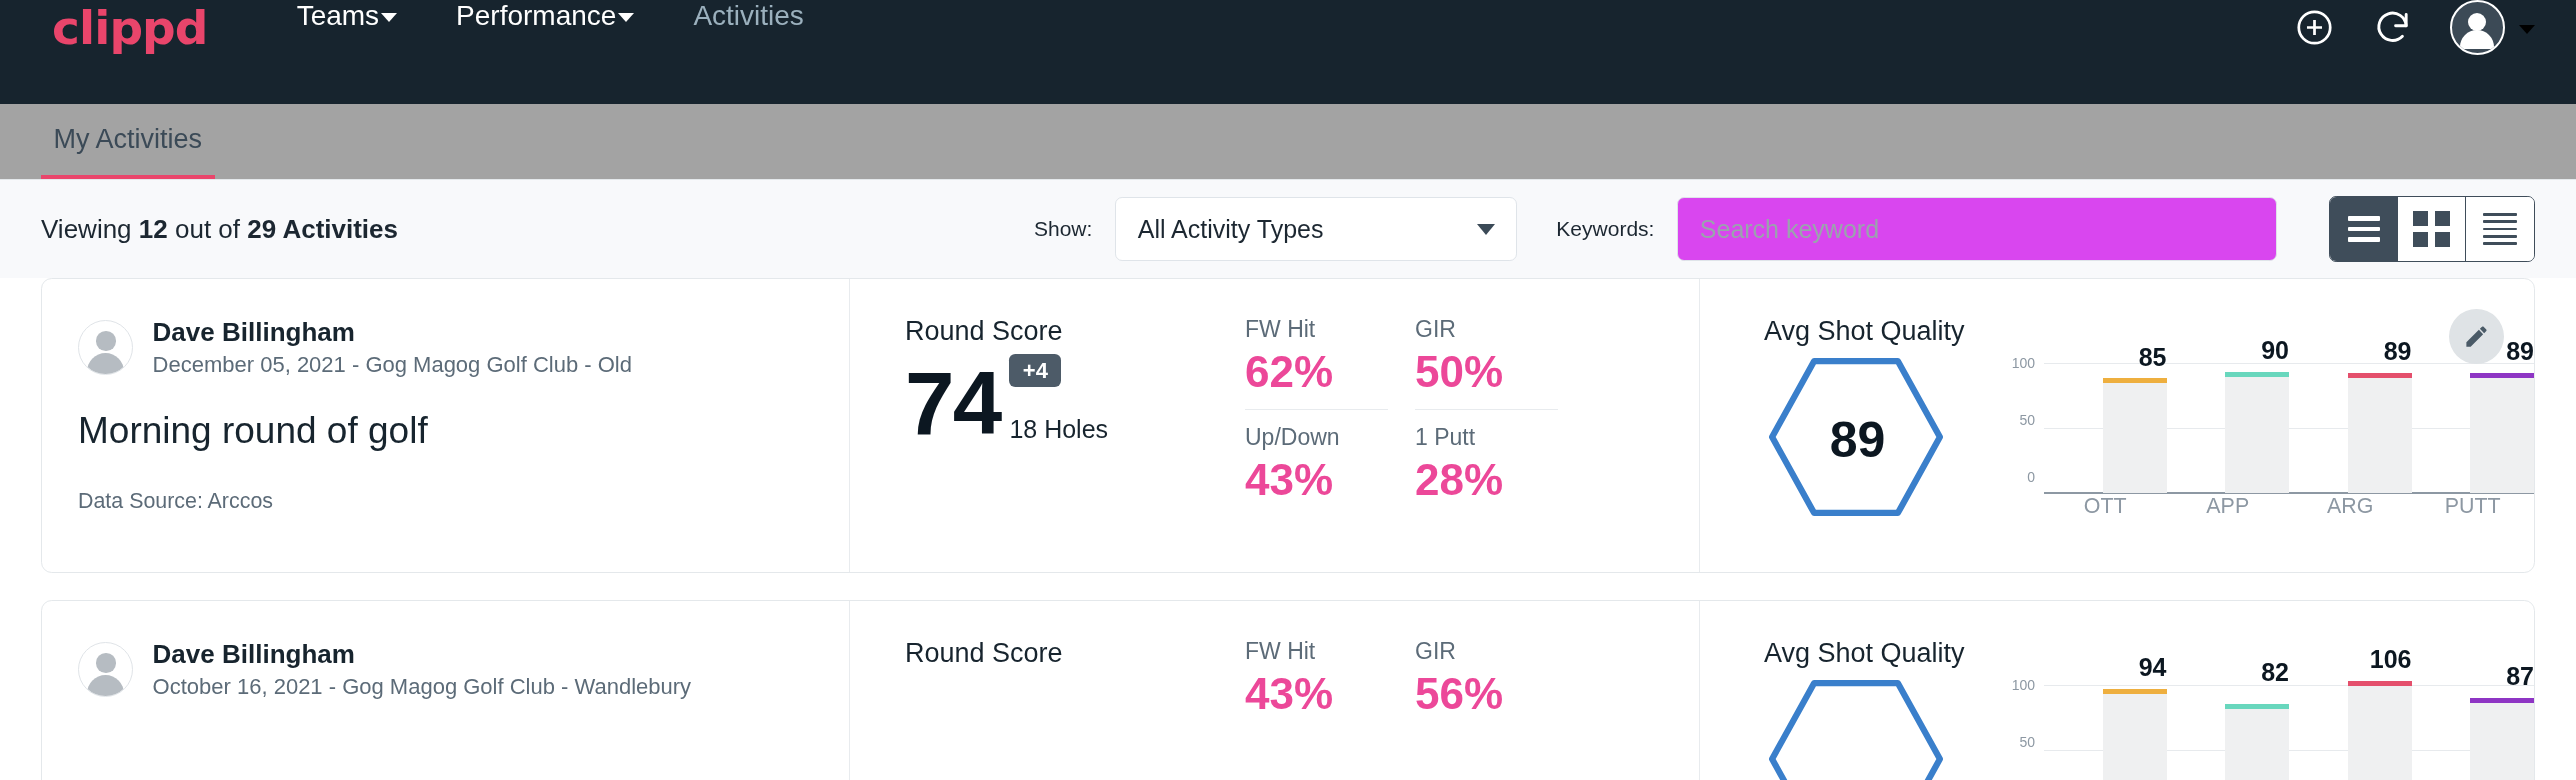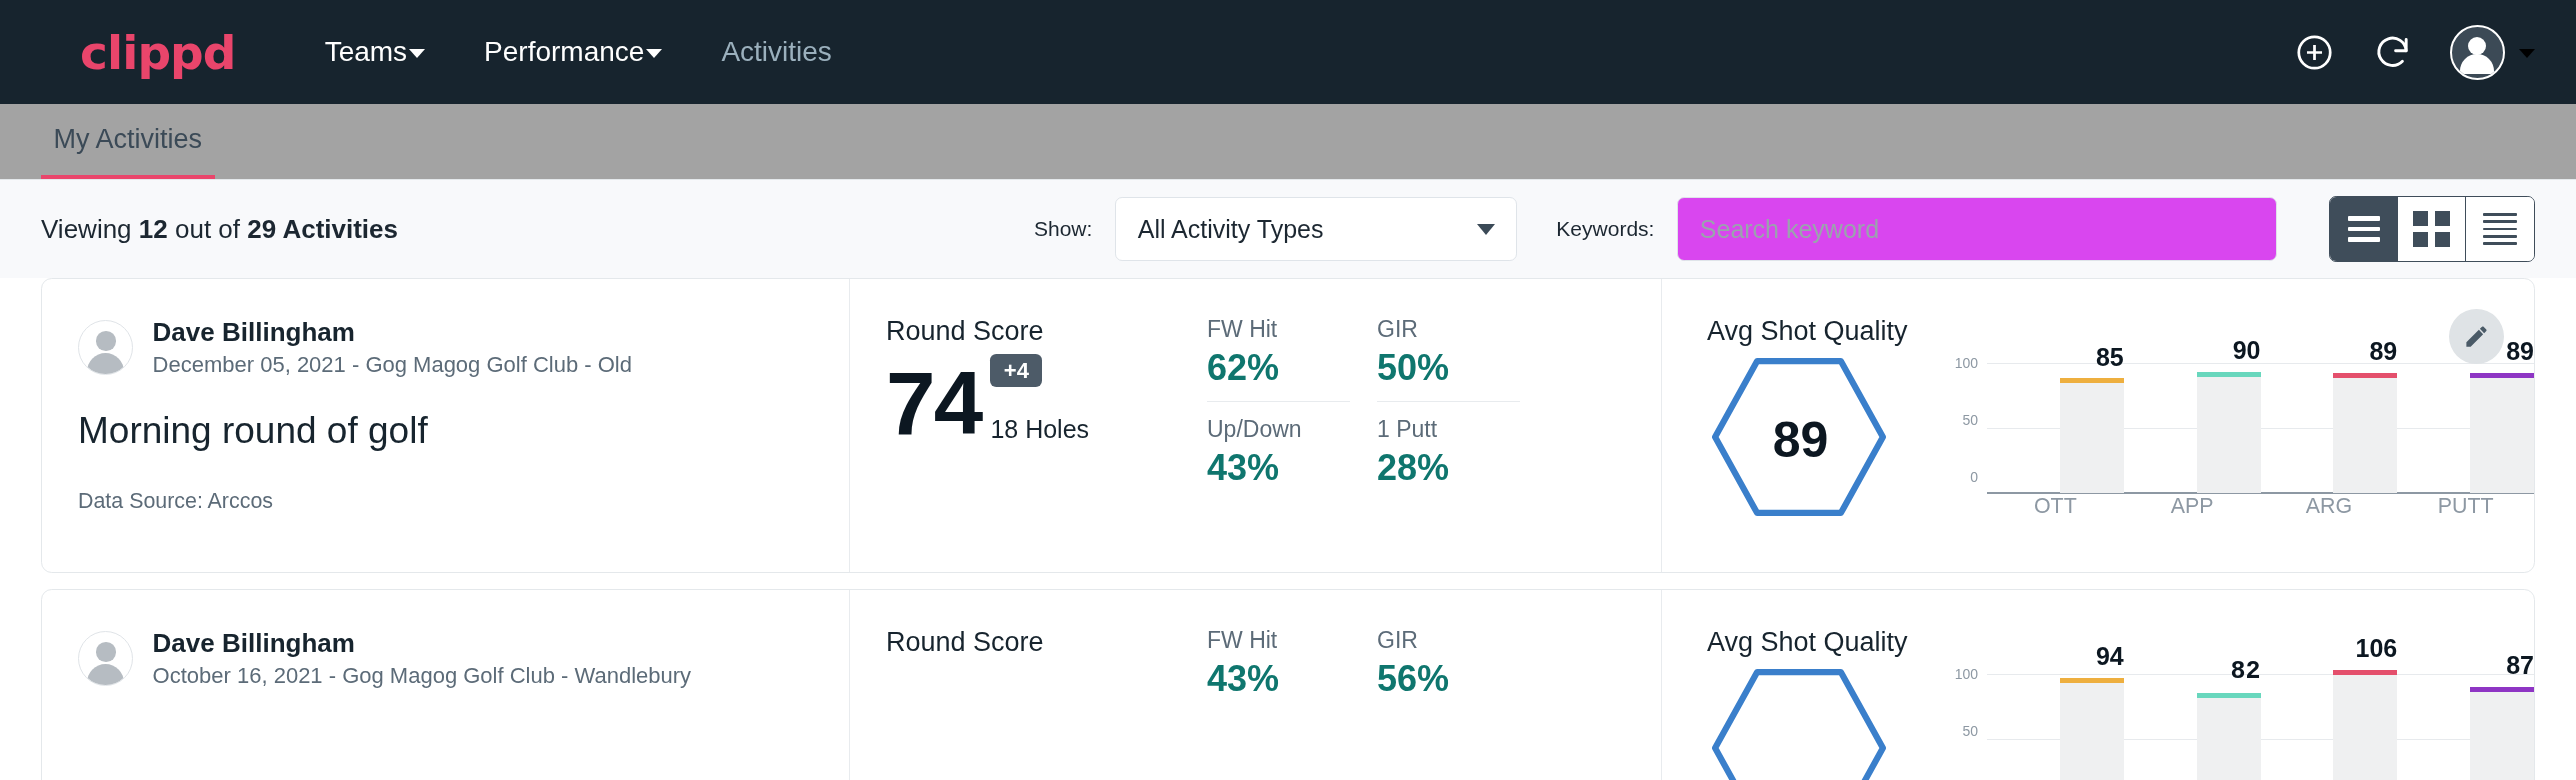--- a/index.html
+++ b/index.html
@@ -8,22 +8,22 @@
     overflow: hidden;
     background: #ffffff;
     font-family: "Liberation Sans", sans-serif;
   }
 
   
   .topnav {
     height: 104px;
     background: #17242e;
     display: flex;
-    align-items: center;
-    padding: 0 41px 0 80px;
+    align-items: flex-start;
+    padding: 0 41px 0 52px;
     position: relative;
   }
   .brand {
     font-size: 47px;
     font-weight: 700;
     color: #e9456b;
     letter-spacing: -0.9px;
     margin-right: 89px;
     font-family: "DejaVu Sans", sans-serif;
   }
@@ -151,23 +151,24 @@
   .lines.dense i { height: 2.7px; width: 34px; }
 
   
   .cards { padding: 0 41px; background: #ffffff; }
   .card {
     border: 0.9px solid #e4e8eb;
     border-radius: 10.7px;
     background: #ffffff;
     display: flex;
     position: relative;
-    margin-bottom: 16px;
+    margin-bottom: 27px;
     height: 295px;
     overflow: hidden;
+    gap: 19px;
   }
   .col-left {
     width: 808px;
     padding: 37px 36px 0 36px;
     border-right: 0.9px solid #e8ebee;
   }
   .who { display: flex; align-items: center; gap: 19.6px; }
   .avatar-card {
     width: 55px; height: 55px; border-radius: 50%;
     background: #ffffff; border: 0.9px solid #e0e4e8;
@@ -211,21 +212,21 @@
     padding: 37px 0 0 0;
     display: grid;
     grid-template-columns: 143px 143px;
     grid-template-rows: auto auto;
     column-gap: 27px;
     align-content: start;
     border-right: 0.9px solid #e8ebee;
   }
   .stat { }
   .stat-label { font-size: 23px; color: #5c6b78; }
-  .stat-value { font-size: 36px; font-weight: 700; color: #0f766e; margin-top: 3.6px; }
+  .stat-value { font-size: 44px; font-weight: 700; color: #ec4899; margin-top: 3.6px; }
   .stat.bordered { border-bottom: 0.9px solid #e8ebee; padding-bottom: 12.5px; margin-bottom: 14.3px; }
 
   .col-quality {
     flex: 1;
     padding: 37px 0 0 45px;
     display: flex; flex-direction: column;
   }
   .q-body { display: flex; align-items: flex-start; margin-top: 7.1px; }
   .hexwrap { width: 187px; position: relative; flex: 0 0 auto; }
   .hexnum {
@@ -514,21 +515,21 @@
           <div class="plot" id="plot-1">
             <div class="gridline" style="top:0px;"></div>
             <div class="gridline" style="top:65px;"></div>
 
             <div class="bars">
                 <div class="barcell">
                   <div class="barval" style="bottom: 133px;">94</div>
                   <div class="bar" style="height: 122px; --c: #eeaf3f;"></div>
                 </div>
                 <div class="barcell">
-                  <div class="barval" style="bottom: 118px; font-family: Liberation Mono, monospace;">82</div>
+                  <div class="barval" style="bottom: 128px;">82</div>
                   <div class="bar" style="height: 107px; --c: #68d7bd;"></div>
                 </div>
                 <div class="barcell">
                   <div class="barval" style="bottom: 141px;">106</div>
                   <div class="bar" style="height: 130px; --c: #e44f6c;"></div>
                 </div>
                 <div class="barcell">
                   <div class="barval" style="bottom: 124px;">87</div>
                   <div class="bar" style="height: 113px; --c: #8e35c4;"></div>
                 </div>

